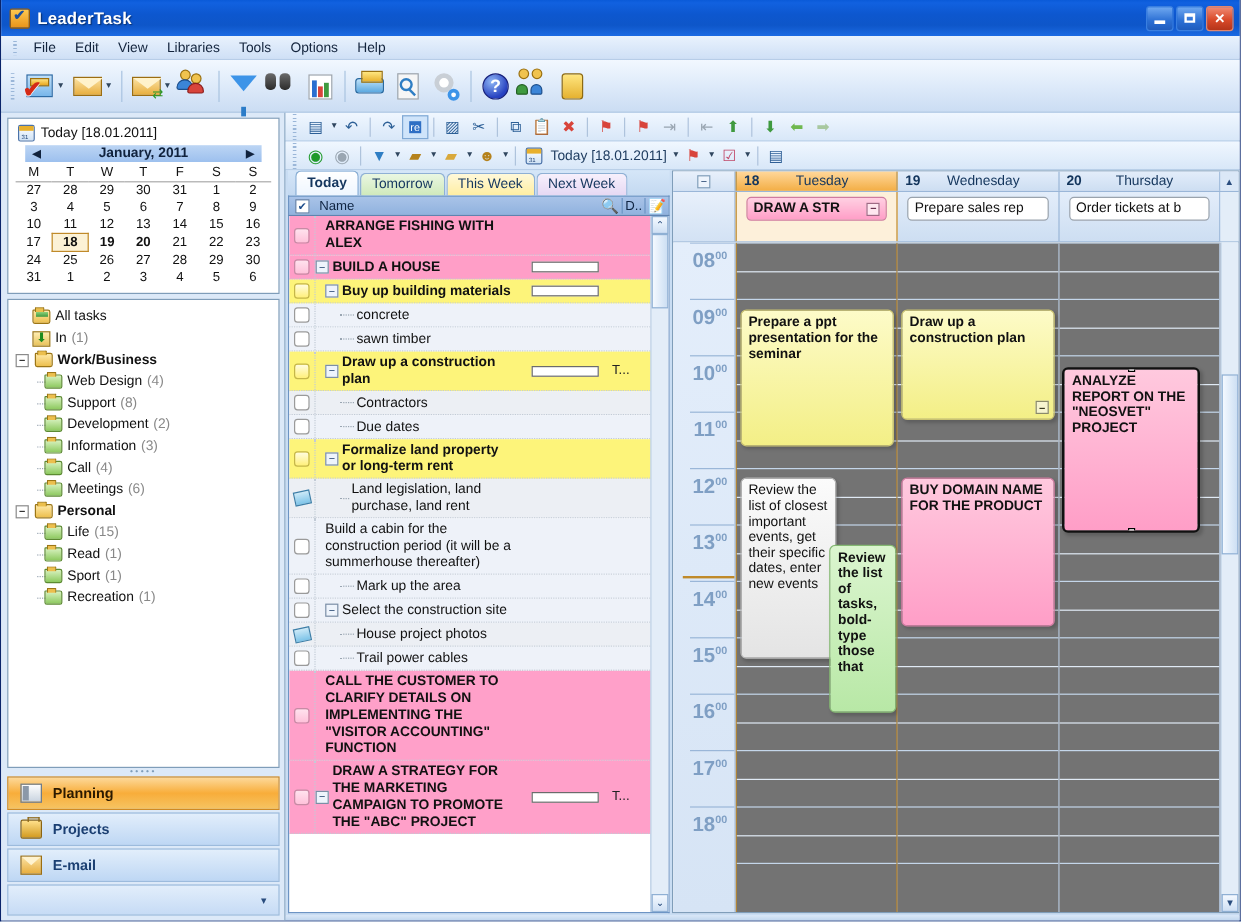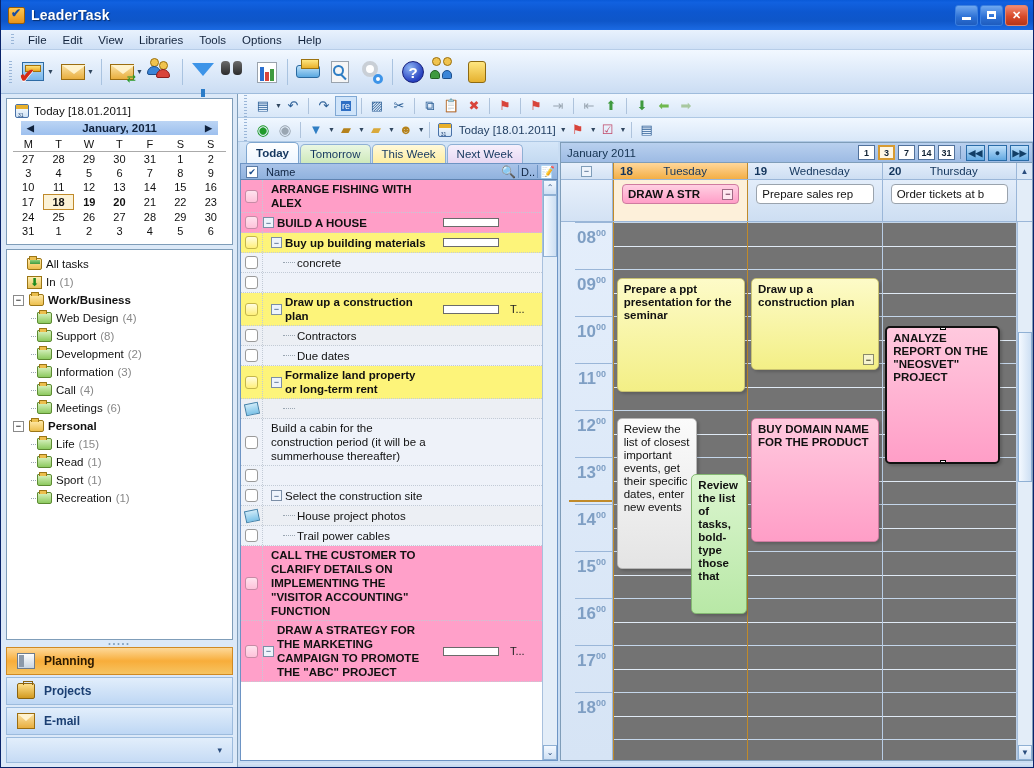--- a/index.html
+++ b/index.html
@@ -898,20 +898,25 @@
                     <span class="dot-l"></span>
                     <span class="lbl">concrete</span>
                   </div>
                   <div class="prog-cell"></div>
                   <div class="tcol"></div>
                 </div>
                 <div class="trow row-alt">
                   <div class="cb-cell">
                     <span class="cbx "></span>
                   </div>
+                  <div class="txt-cell">
+                    <span style="display: inline-block; flex: 0 0 auto; width: 20px;"></span>
+                    <span class="dot-l"></span>
+                    <span class="lbl">sawn timber</span>
+                  </div>
                   <div class="prog-cell"></div>
                   <div class="tcol"></div>
                 </div>
                 <div class="trow row-yellow">
                   <div class="cb-cell">
                     <span class="cbx yellow"></span>
                   </div>
                   <div class="txt-cell">
                     <span style="display: inline-block; flex: 0 0 auto; width: 8px;"></span>
                     <span class="expander">−</span>
@@ -958,38 +963,44 @@
                   <div class="prog-cell"></div>
                   <div class="tcol"></div>
                 </div>
                 <div class="trow row-grey">
                   <div class="cb-cell">
                     <span class="doc-icon"></span>
                   </div>
                   <div class="txt-cell">
                     <span style="display: inline-block; flex: 0 0 auto; width: 20px;"></span>
                     <span class="dot-l"></span>
+                    <span class="lbl">Land legislation, land purchase, land rent</span>
                   </div>
                   <div class="prog-cell"></div>
                   <div class="tcol"></div>
                 </div>
                 <div class="trow row-alt">
                   <div class="cb-cell">
                     <span class="cbx "></span>
                   </div>
                   <div class="txt-cell">
                     <span style="display: inline-block; flex: 0 0 auto; width: 8px;"></span>
                     <span class="lbl">Build a cabin for the construction period (it will be a summerhouse thereafter)</span>
                   </div>
                   <div class="prog-cell"></div>
                   <div class="tcol"></div>
                 </div>
                 <div class="trow row-alt">
                   <div class="cb-cell">
                     <span class="cbx "></span>
+                  </div>
+                  <div class="txt-cell">
+                    <span style="display: inline-block; flex: 0 0 auto; width: 20px;"></span>
+                    <span class="dot-l"></span>
+                    <span class="lbl">Mark up the area</span>
                   </div>
                   <div class="prog-cell"></div>
                   <div class="tcol"></div>
                 </div>
                 <div class="trow row-alt">
                   <div class="cb-cell">
                     <span class="cbx "></span>
                   </div>
                   <div class="txt-cell">
                     <span style="display: inline-block; flex: 0 0 auto; width: 8px;"></span>
@@ -1052,34 +1063,20 @@
               <div class="vs-btn">⌃</div>
               <div class="vs-track">
                 <div class="vs-thumb"></div>
               </div>
               <div class="vs-btn">⌄</div>
             </div>
           </div>
         </div>
 
         <div class="calendar">
-          <div class="cal-head">
-            <span>January 2011</span>
-            <span class="cal-head-right">
-              <span class="vbtn">1</span>
-              <span class="vbtn sel">3</span>
-              <span class="vbtn">7</span>
-              <span class="vbtn">14</span>
-              <span class="vbtn">31</span>
-              <span class="vsep"></span>
-              <span class="vbtn blue">◀◀</span>
-              <span class="vbtn blue">●</span>
-              <span class="vbtn blue">▶▶</span>
-            </span>
-          </div>
 
           <div class="daysrow">
             <div class="gutter">
               <span class="mini-sq">−</span>
             </div>
             <div class="dcol-hdr today">
               <span class="dnum">18</span>
               <span class="dname">Tuesday</span>
             </div>
             <div class="dcol-hdr">

